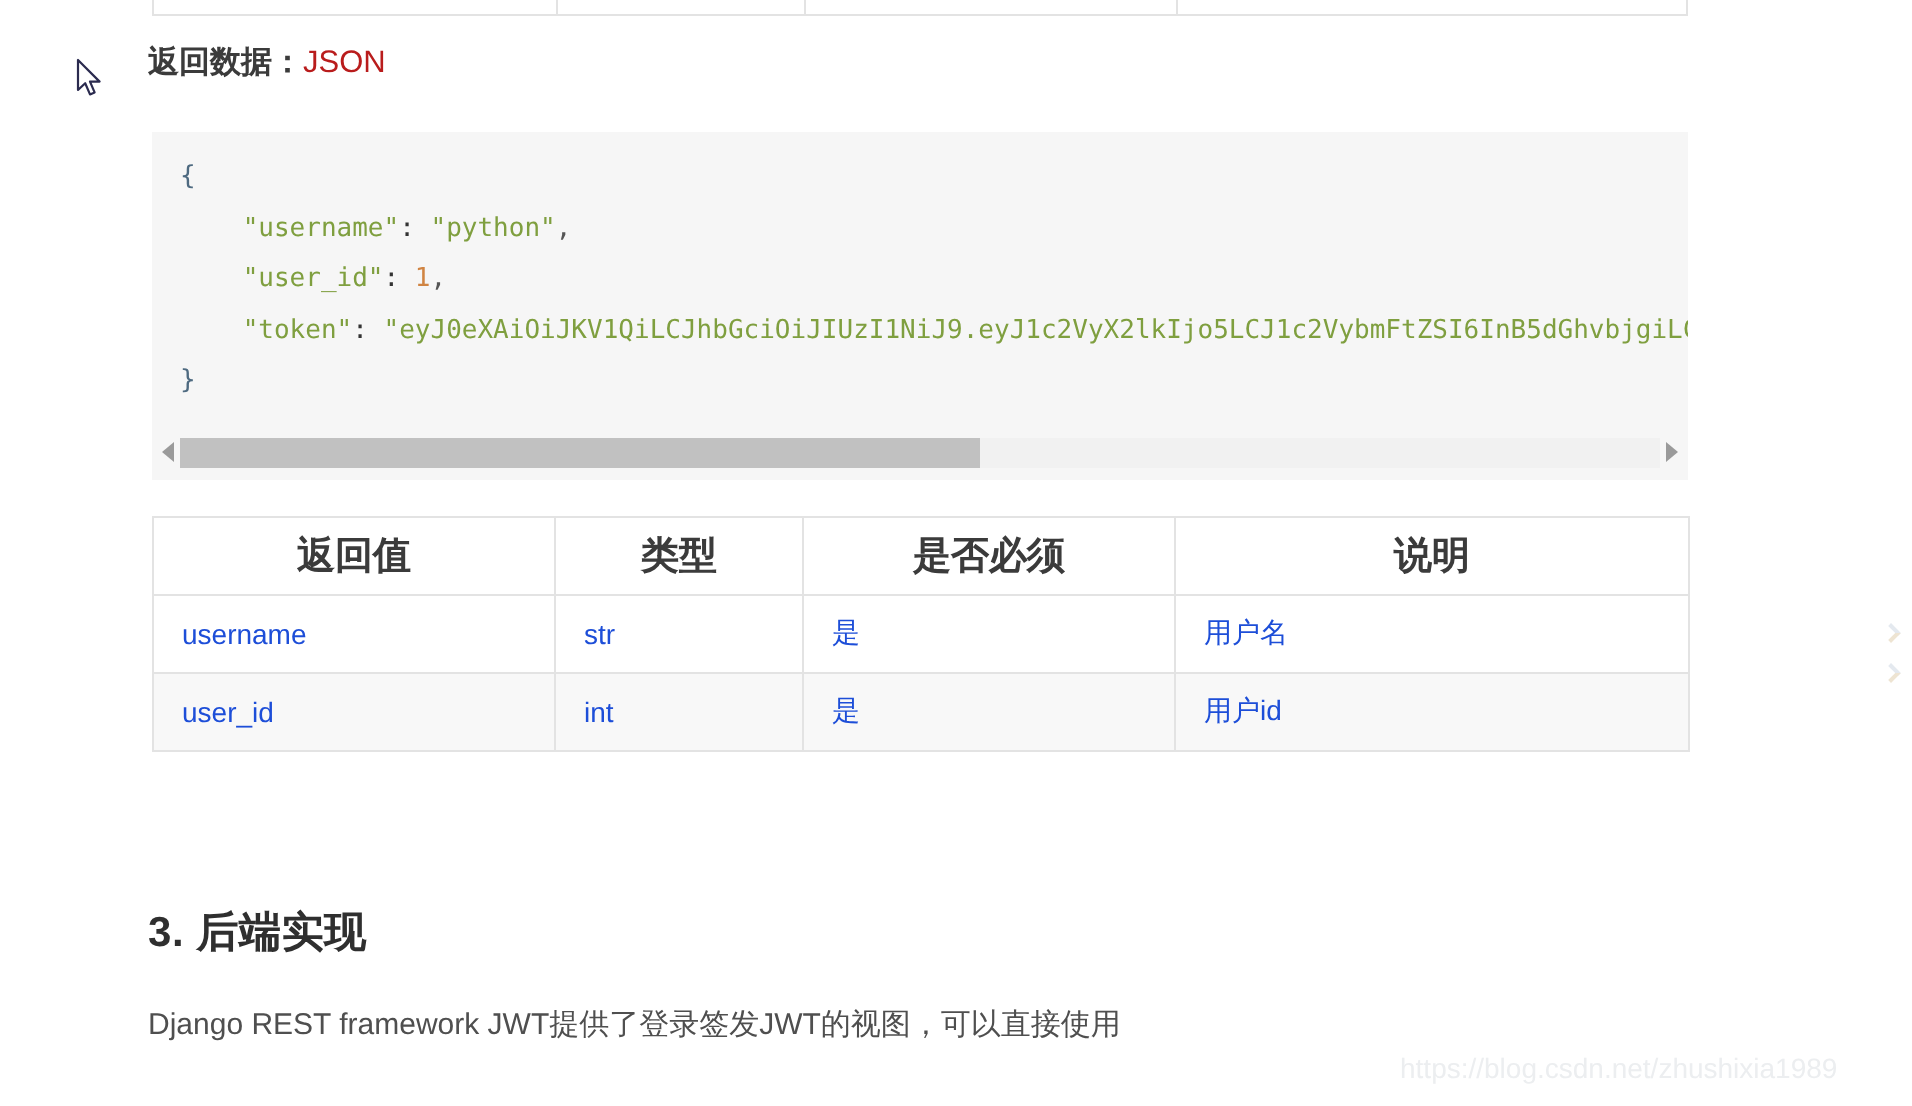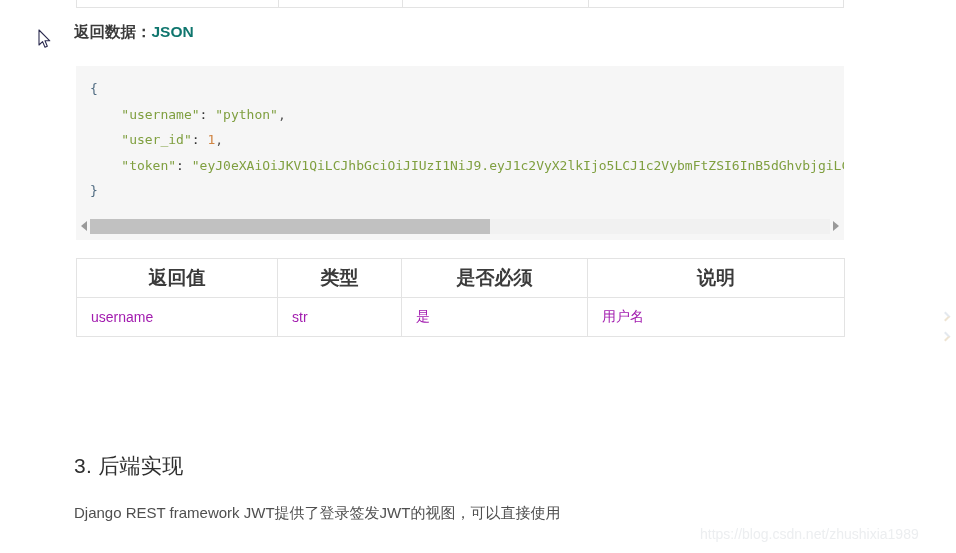--- a/index.html
+++ b/index.html
@@ -46,22 +46,22 @@
     line-height: 22px;
     color: #4f4f4f;
     white-space: nowrap;
   }
   .section-caption .cap-label {
     font-weight: bold;
     color: #3b3b3b;
     text-align: center;
   }
   .section-caption .cap-value {
-    font-weight: bold;
-    color: #0f766e;
+    font-weight: normal;
+    color: #b91c1c;
   }
 
   
   .code-block {
     position: absolute;
     left: 76px;
     top: 66px;
     width: 768px;
     height: 148px;
     background: #f6f6f6;
@@ -132,21 +132,21 @@
     border-collapse: collapse;
     table-layout: fixed;
     font-size: 14px;
   }
   .data-table th,
   .data-table td {
     border: 1px solid #e3e3e3;
     height: 39px;
     box-sizing: border-box;
     padding: 0 14px;
-    color: #a21caf;
+    color: #1d4ed8;
     font-weight: normal;
   }
   .data-table th {
     text-align: center;
     font-weight: bold;
     color: #3b3b3b;
     font-size: 19px;
   }
   .data-table td {
     text-align: left;
@@ -159,21 +159,21 @@
   .col-2 { width: 124px; }
   .col-3 { width: 186px; }
   .col-4 { width: 257px; }
 
   
   .section-heading {
     position: absolute;
     left: 74px;
     top: 452px;
     font-size: 21px;
-    font-weight: normal;
+    font-weight: bold;
     color: #2f2f2f;
     letter-spacing: 0.3px;
     white-space: nowrap;
   }
 
   
   .body-paragraph {
     position: absolute;
     left: 74px;
     top: 501px;
@@ -264,20 +264,26 @@
       <th>说明</th>
     </tr>
   </thead>
   <tbody>
     <tr>
       <td>username</td>
       <td>str</td>
       <td>是</td>
       <td>用户名</td>
     </tr>
+    <tr class="row-alt">
+      <td>user_id</td>
+      <td>int</td>
+      <td>是</td>
+      <td>用户id</td>
+    </tr>
   </tbody>
 </table>
 
 <div class="section-heading">3. 后端实现</div>
 
 <div class="body-paragraph">Django REST framework JWT提供了登录签发JWT的视图，可以直接使用</div>
 
 <div class="watermark">https://blog.csdn.net/zhushixia1989</div>
 
 <div class="edge-mark edge-mark-1"></div>

